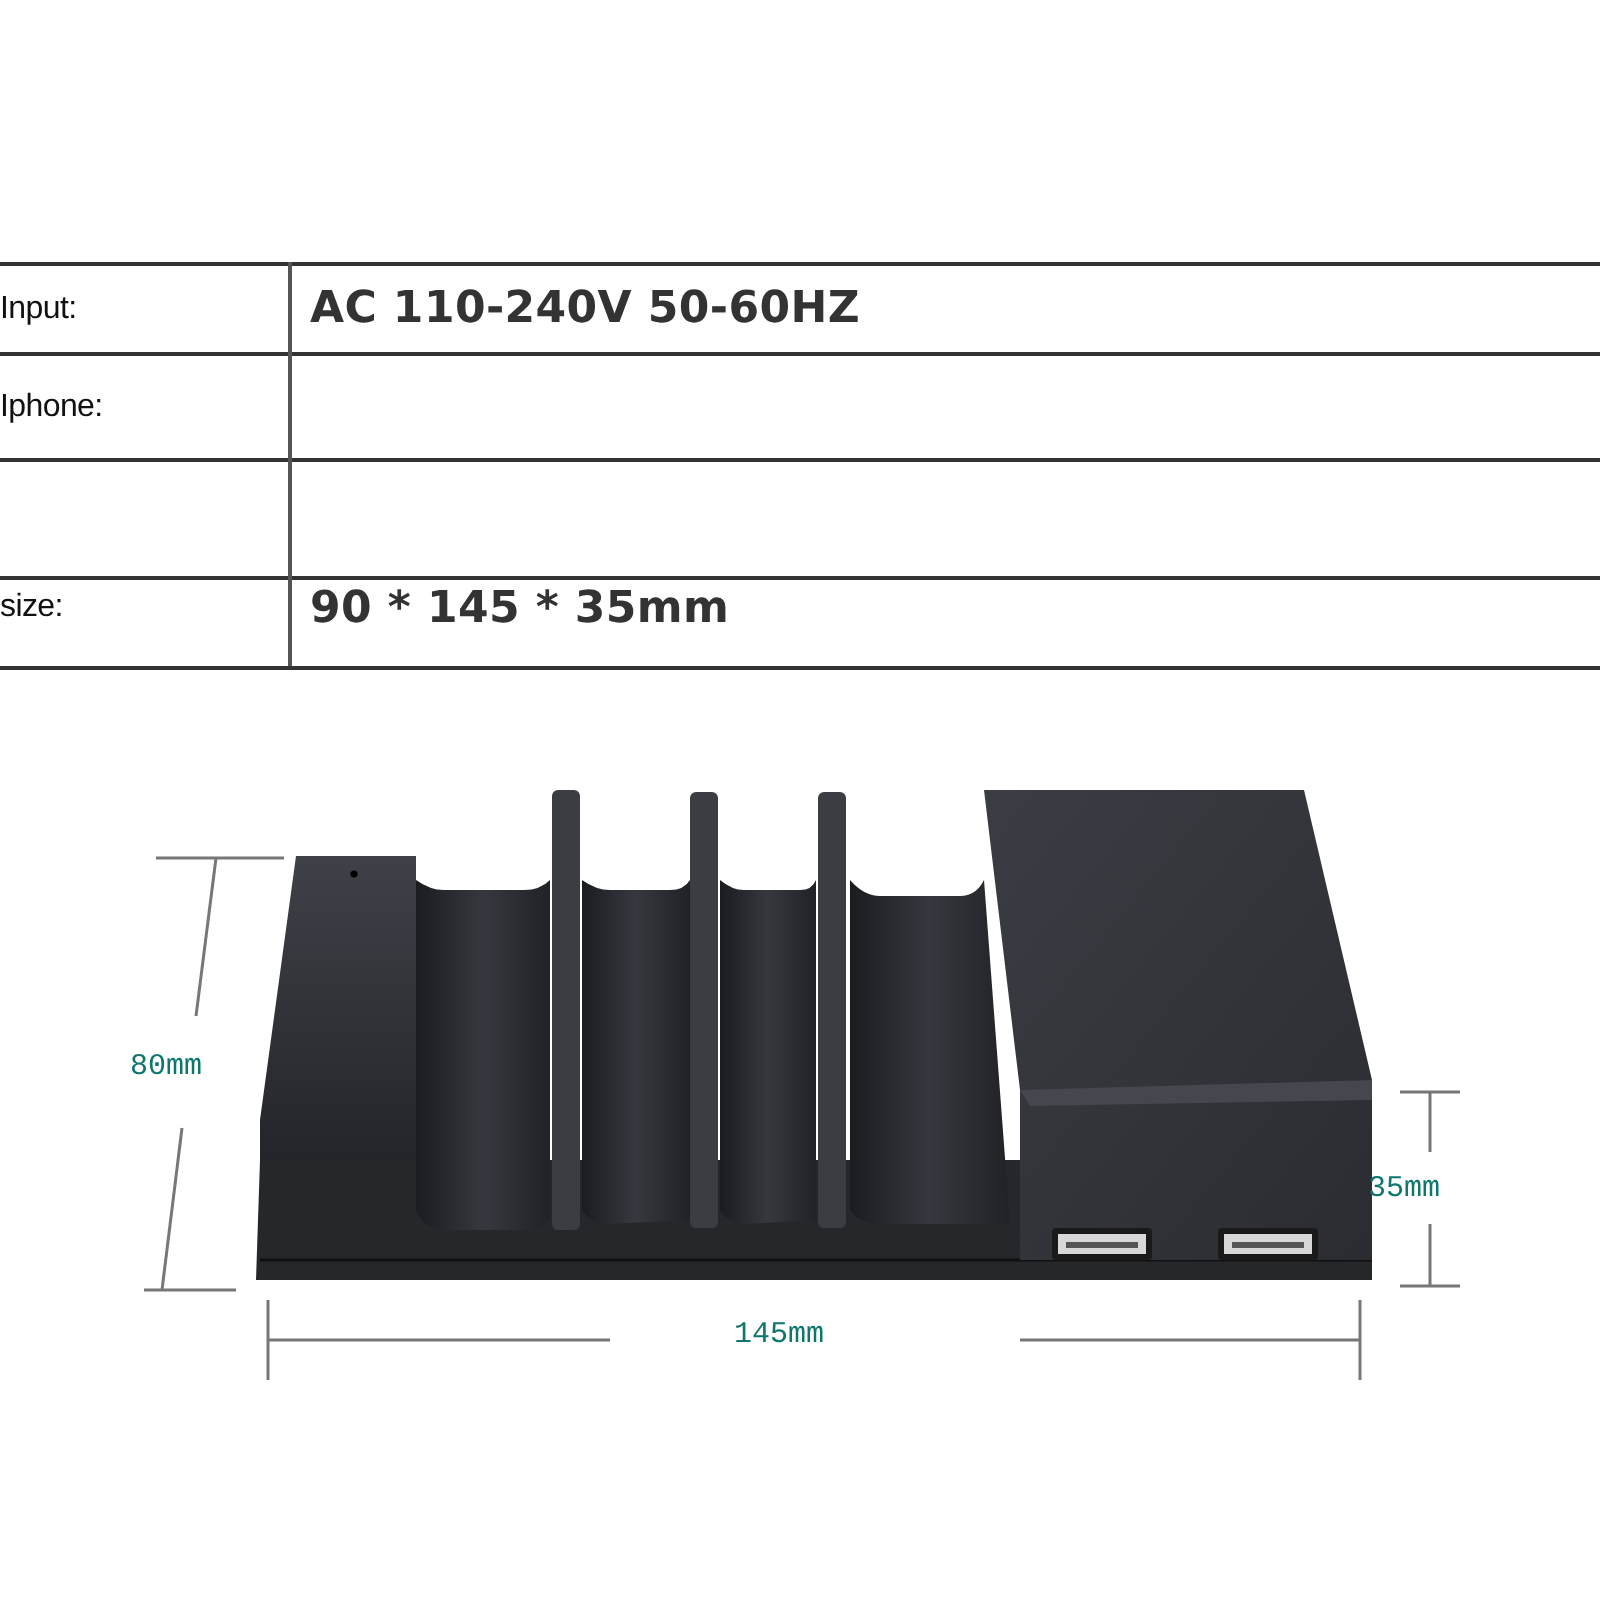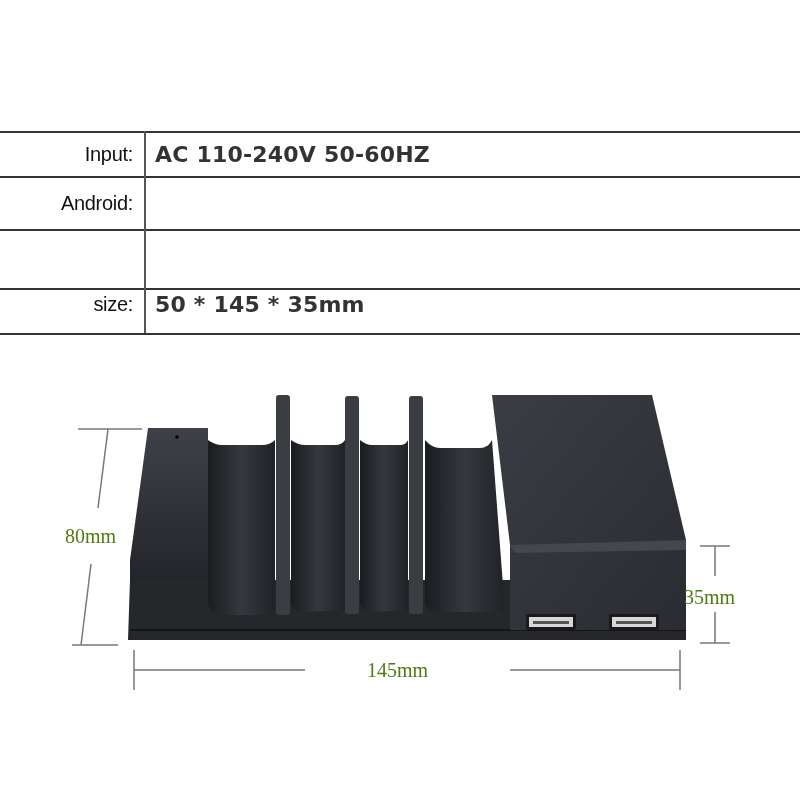--- a/index.html
+++ b/index.html
@@ -1,48 +1,48 @@
 <!DOCTYPE html>
 <html><head>
 <meta charset="utf-8">
 <style>
   html, body { margin: 0; padding: 0; background: #ffffff; }
   body { width: 800px; height: 800px; position: relative; overflow: hidden; font-family: "DejaVu Sans", sans-serif; }
   .spec-table { position: absolute; left: 0; top: 131px; width: 800px; }
   .hline { position: absolute; left: 0; width: 800px; height: 2px; background: #333; }
   .vline { position: absolute; left: 144px; top: 131px; width: 2px; height: 202px; background: #555; }
   .row { position: absolute; left: 0; width: 800px; display: flex; align-items: center; }
-  .label { width: 133px; text-align: right; font-family: "Liberation Sans", sans-serif; font-size: 20px; color: #111; letter-spacing: -0.3px; }
+  .label { width: 133px; text-align: left; font-family: "Liberation Sans", sans-serif; font-size: 16px; color: #111; letter-spacing: -0.3px; }
   .value { position: absolute; left: 155px; font-family: "DejaVu Sans", sans-serif; font-size: 22px; color: #333; font-weight: 700; letter-spacing: 0.2px; white-space: nowrap; }
   .product { position: absolute; left: 0; top: 380px; width: 800px; height: 320px; }
-  .dim-label { position: absolute; font-family: Liberation Serif, serif; font-size: 20px; color: #4d7c0f; }
+  .dim-label { position: absolute; font-family: Liberation Mono, monospace; font-size: 15px; color: #0f766e; }
 </style>
 </head>
 <body>
 
 <div class="spec-table"></div>
 <div class="hline" style="top:131px"></div>
 <div class="hline" style="top:176px"></div>
 <div class="hline" style="top:229px"></div>
 <div class="hline" style="top:288px"></div>
 <div class="hline" style="top:333px"></div>
 <div class="vline"></div>
 
 <div class="row" style="top:133px;height:43px">
   <span class="label">Input:</span>
   <span class="value">AC 110-240V 50-60HZ</span>
 </div>
 <div class="row" style="top:178px;height:51px">
-  <span class="label">Android:</span>
+  <span class="label">Iphone:</span>
 </div>
 <div class="row" style="top:231px;height:57px">
 </div>
 <div class="row" style="top:290px;height:28px">
   <span class="label">size:</span>
-  <span class="value">50 * 145 * 35mm</span>
+  <span class="value">90 * 145 * 35mm</span>
 </div>
 
 <svg class="product" width="800" height="320" viewBox="0 380 800 320" style="position:absolute;left:0;top:380px">
   <defs>
     <linearGradient id="bodyGrad" x1="0" y1="0" x2="0" y2="1">
       <stop offset="0" stop-color="#3e4147"></stop>
       <stop offset="1" stop-color="#23252a"></stop>
     </linearGradient>
     <linearGradient id="slotGrad" x1="0" y1="0" x2="1" y2="0">
       <stop offset="0" stop-color="#1b1c20"></stop>

